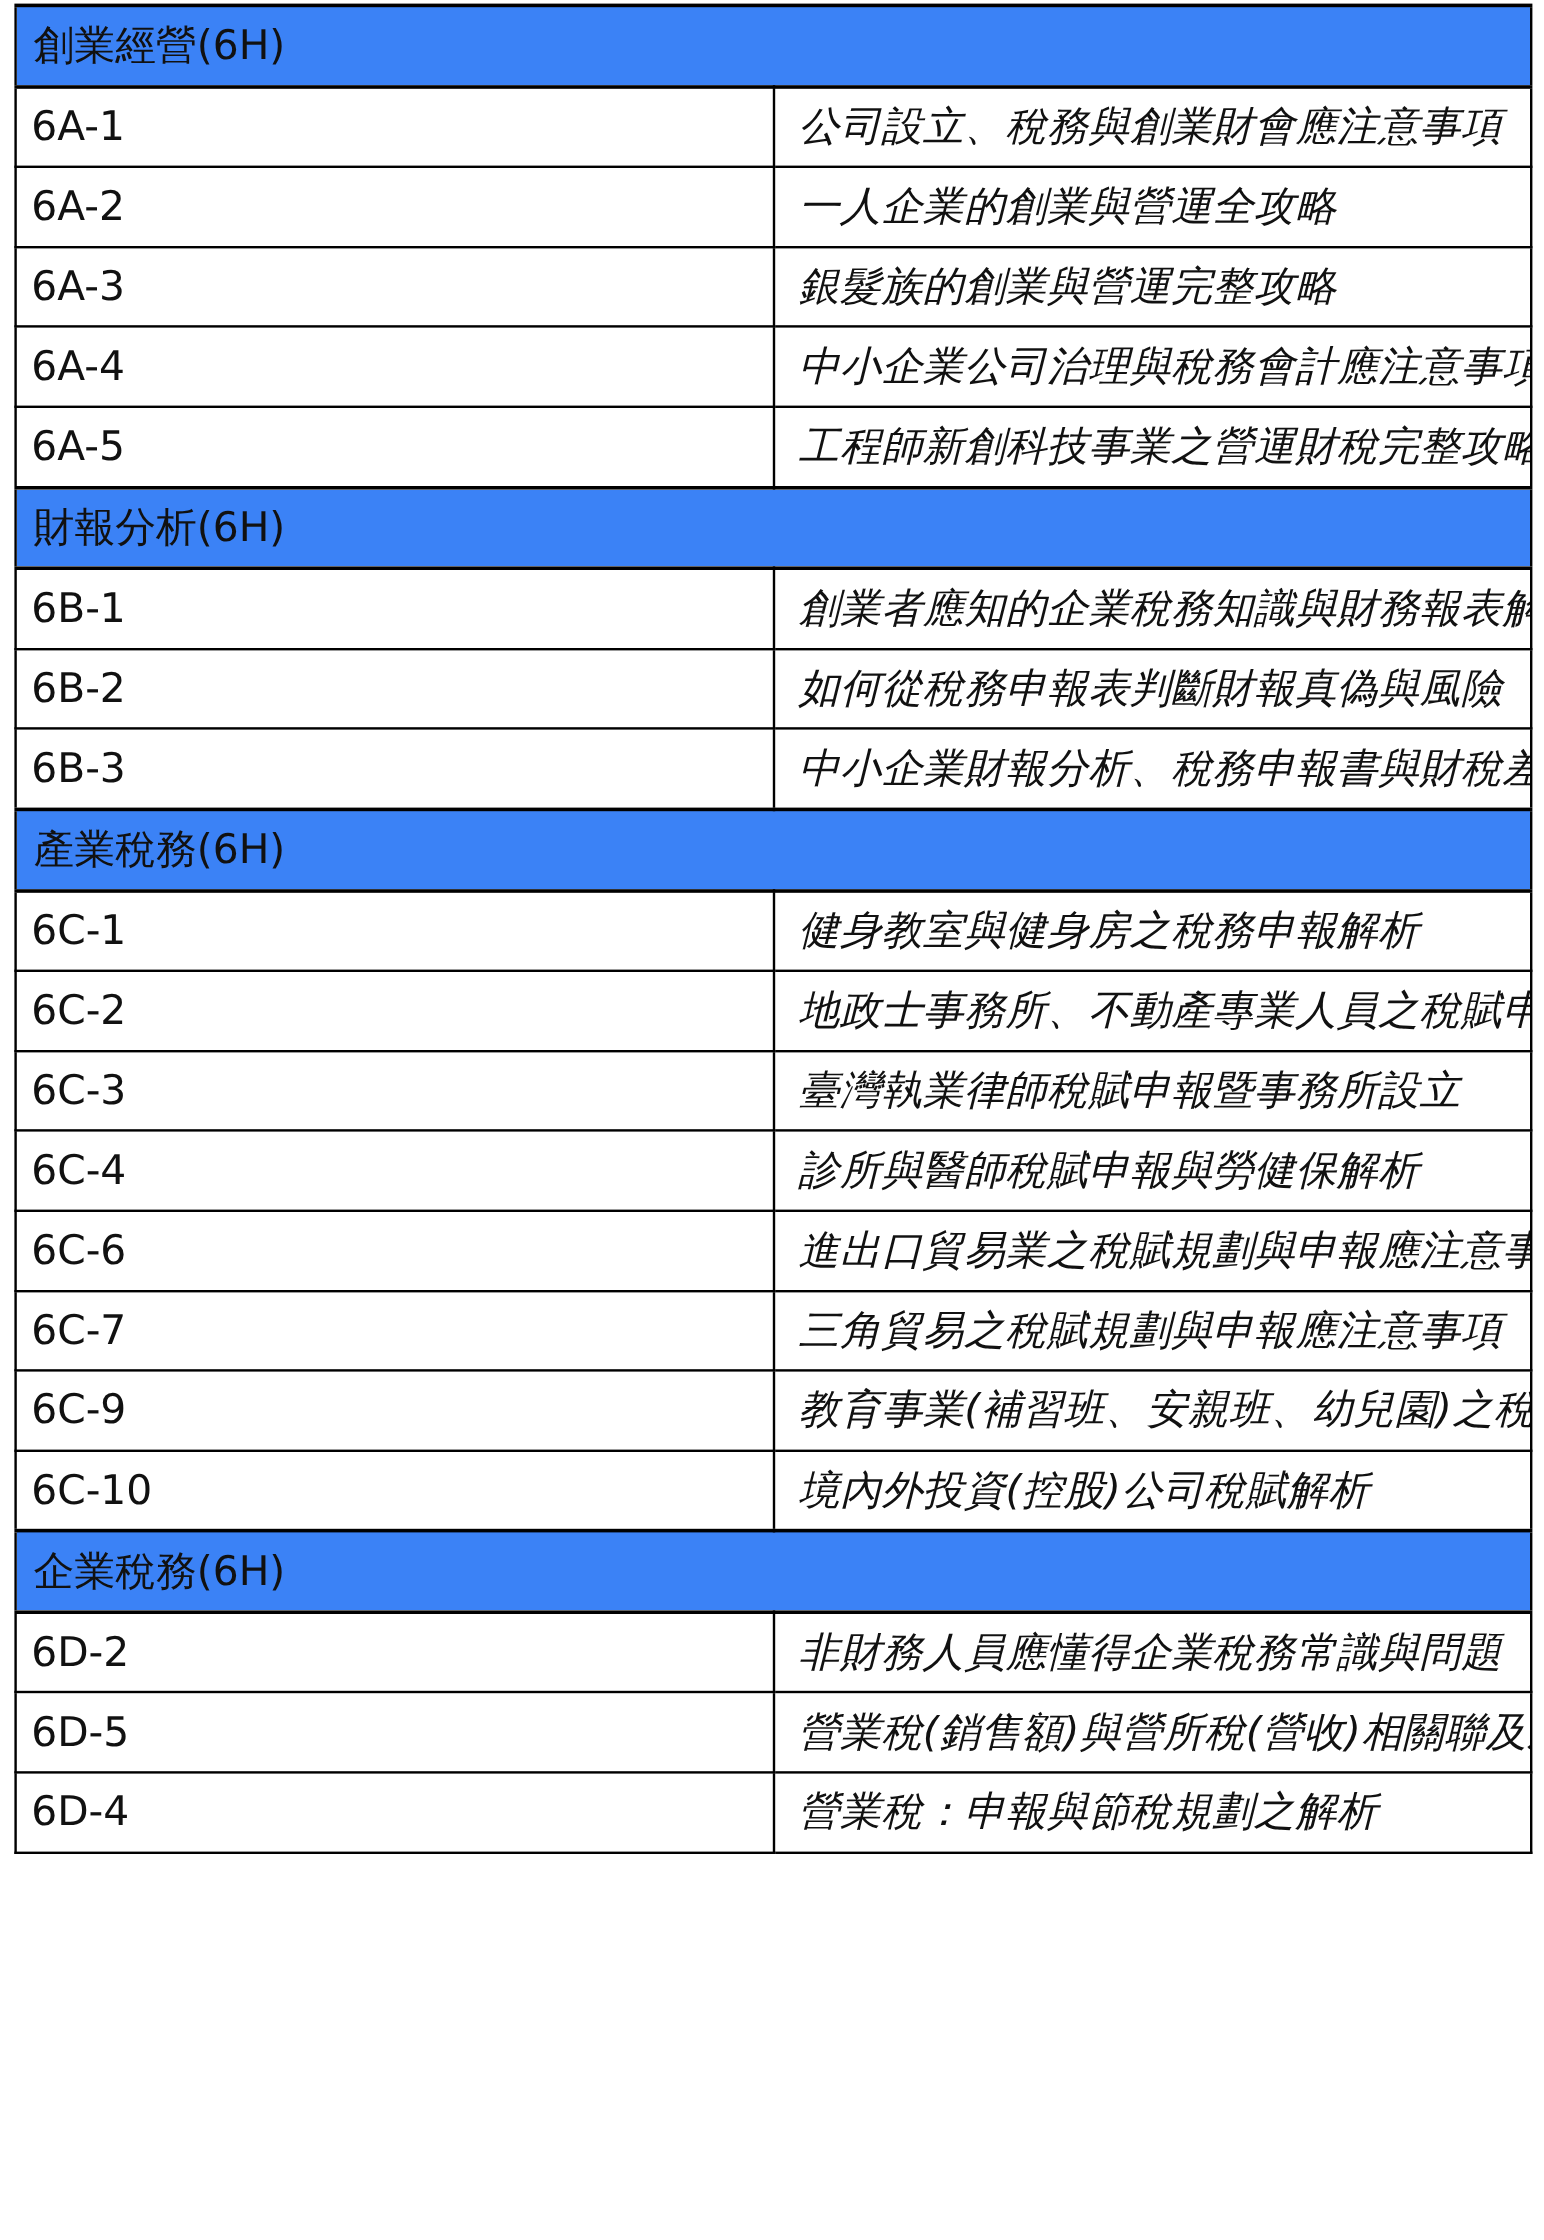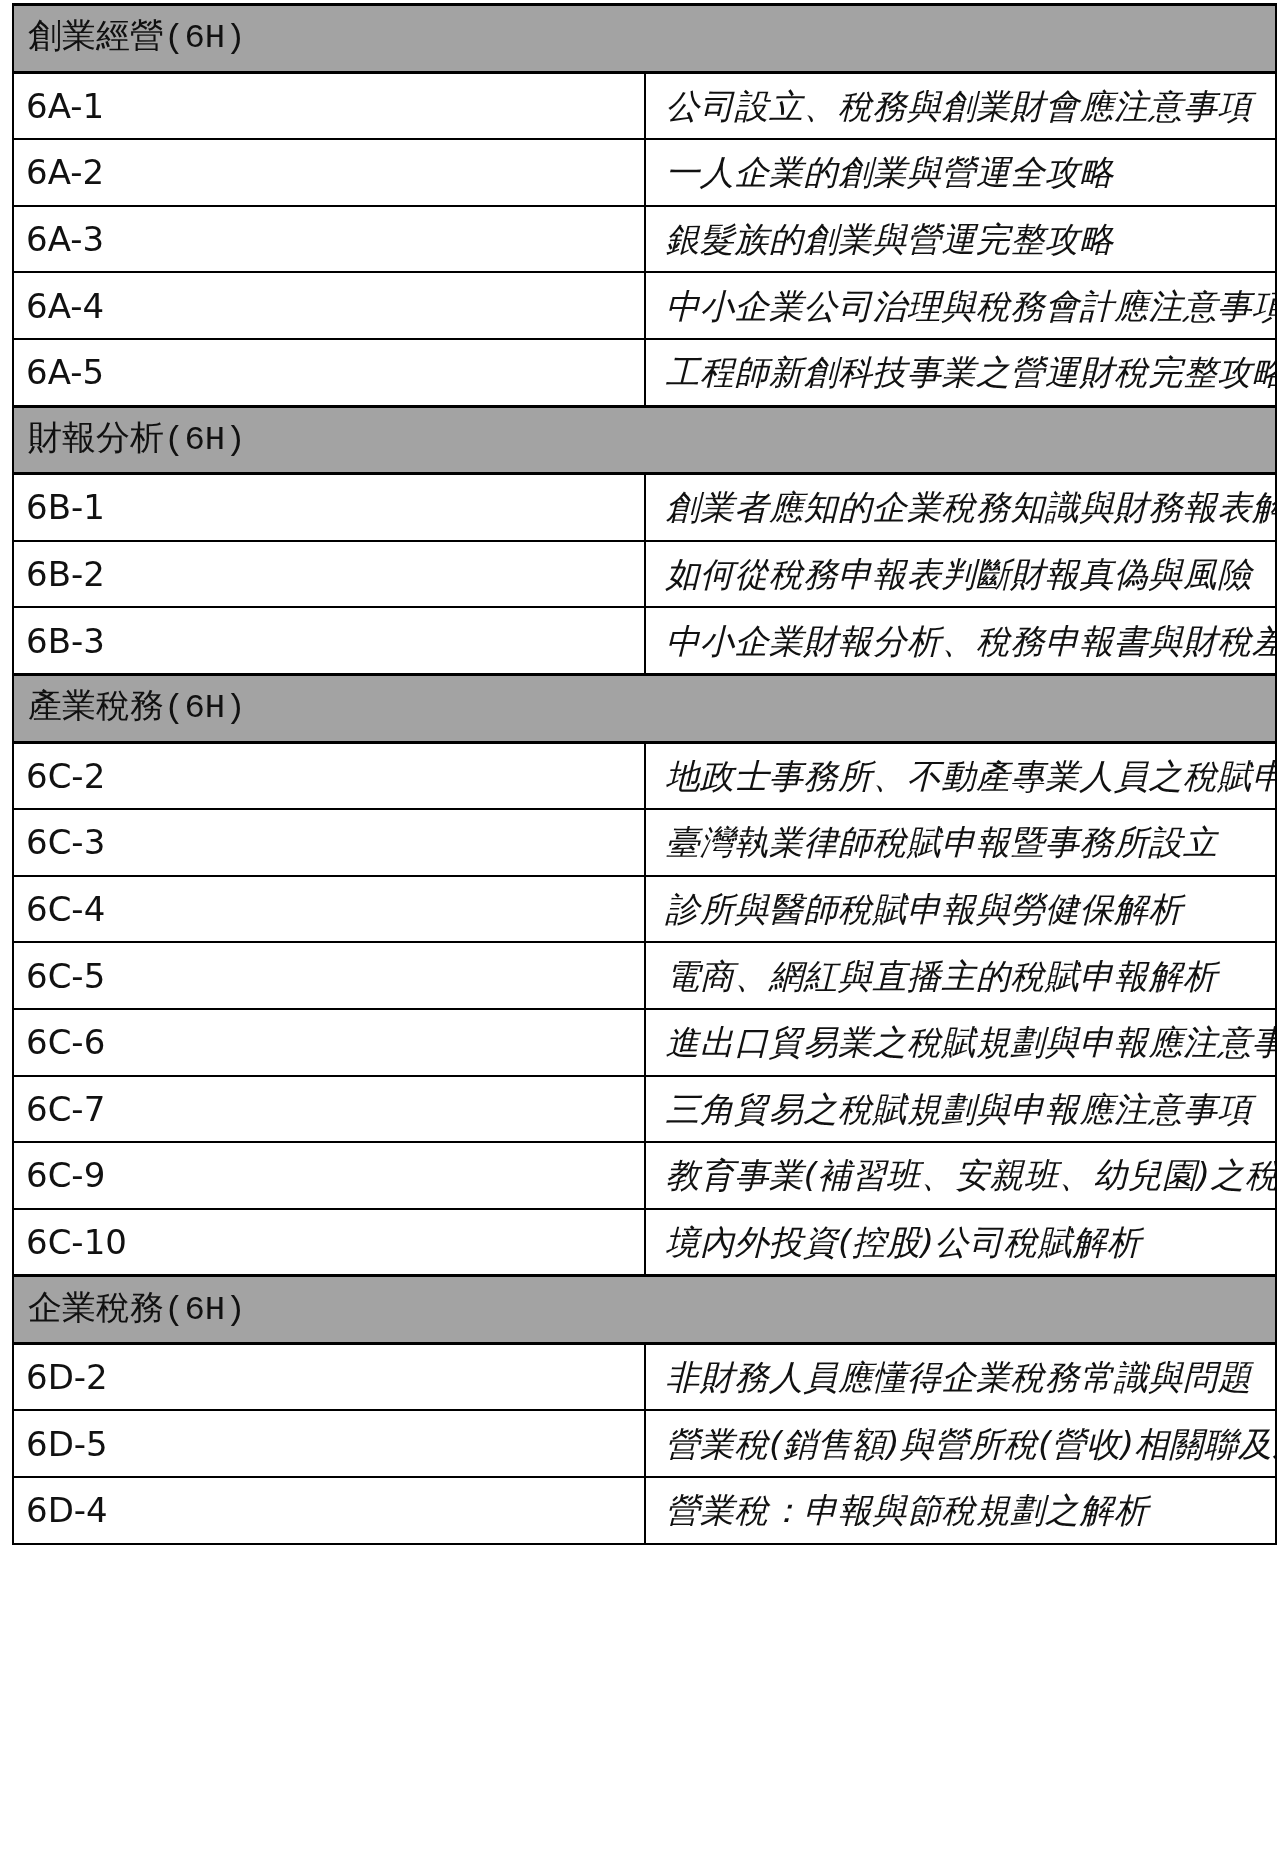--- a/index.html
+++ b/index.html
@@ -10,21 +10,21 @@
     font-family: "DejaVu Sans", "Liberation Sans", sans-serif;
     color: #111;
   }
   .table td {
     border: 2px solid #000;
     height: 64.6px; padding: 0 0 0 14px;
     font-size: 34px; line-height: 1; white-space: nowrap; overflow: hidden;
     vertical-align: middle;
   }
   .table tr.section td {
-    background: #a3a3a3; border-width: 3px 2px; font-family: Liberation Mono, monospace;
+    background: #3b82f6; border-width: 3px 2px;
   }
   .table td.code { width: 184px; padding-left: 12px; }
   .table td.title { padding-left: 20px; letter-spacing: 0.5px; font-style: italic; }
 </style>
 </head>
 <body>
 
 <table class="table">
   <tbody id="tbody">
       <tr class="section">
@@ -62,34 +62,34 @@
         <td class="title">如何從稅務申報表判斷財報真偽與風險</td>
       </tr>
       <tr>
         <td class="code">6B-3</td>
         <td class="title">中小企業財報分析、稅務申報書與財稅差異解析</td>
       </tr>
       <tr class="section">
         <td colspan="2">產業稅務(6H)</td>
       </tr>
       <tr>
+        <td class="code">6C-1</td>
+        <td class="title">健身教室與健身房之稅務申報解析</td>
+      </tr>
+      <tr>
         <td class="code">6C-2</td>
         <td class="title">地政士事務所、不動產專業人員之稅賦申報解析</td>
       </tr>
       <tr>
         <td class="code">6C-3</td>
         <td class="title">臺灣執業律師稅賦申報暨事務所設立</td>
       </tr>
       <tr>
         <td class="code">6C-4</td>
         <td class="title">診所與醫師稅賦申報與勞健保解析</td>
-      </tr>
-      <tr>
-        <td class="code">6C-5</td>
-        <td class="title">電商、網紅與直播主的稅賦申報解析</td>
       </tr>
       <tr>
         <td class="code">6C-6</td>
         <td class="title">進出口貿易業之稅賦規劃與申報應注意事項</td>
       </tr>
       <tr>
         <td class="code">6C-7</td>
         <td class="title">三角貿易之稅賦規劃與申報應注意事項</td>
       </tr>
       <tr>

